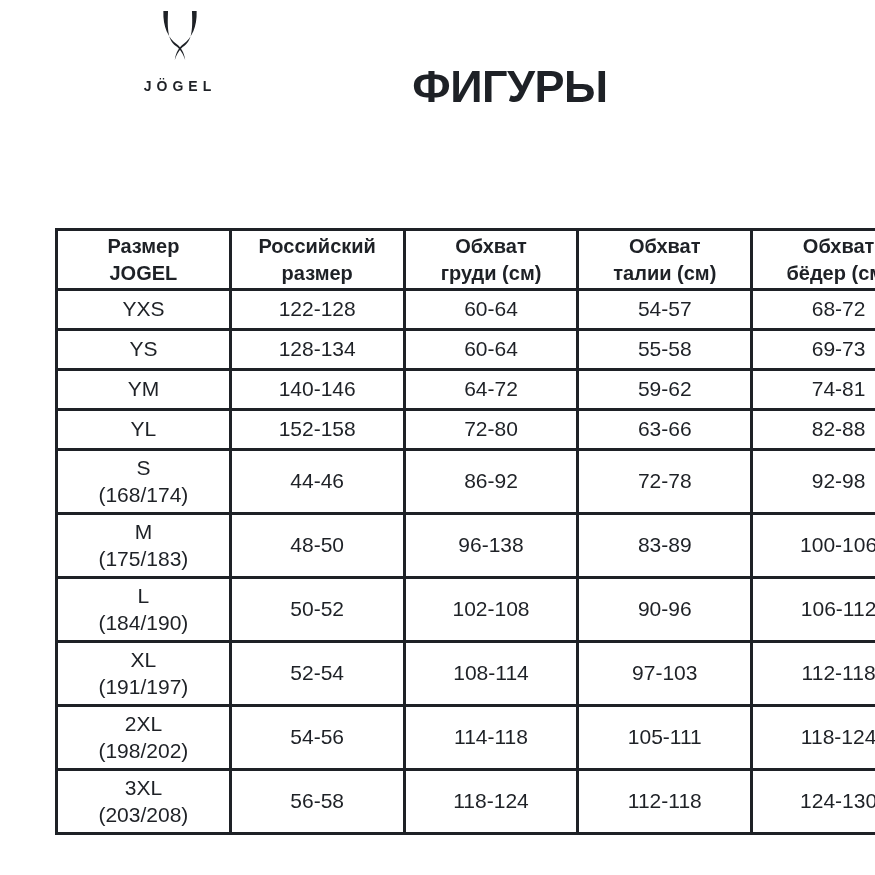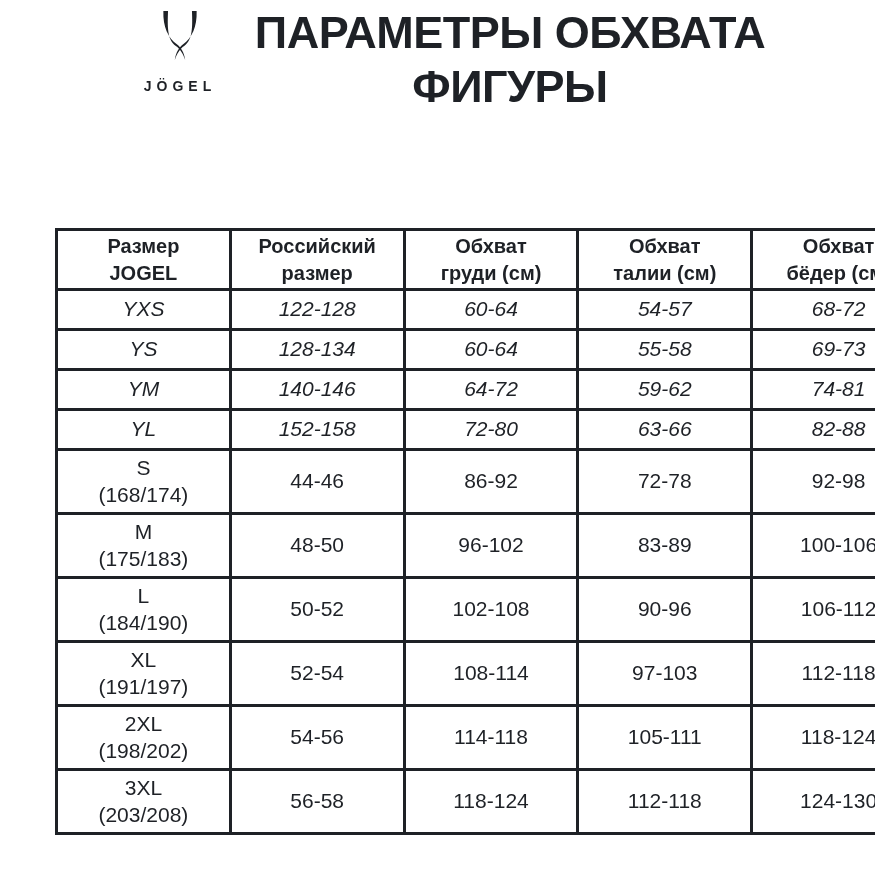--- a/index.html
+++ b/index.html
@@ -59,37 +59,37 @@
     font-size: 20px;
     font-weight: bold;
     line-height: 1.35;
     height: 60px;
   }
   .size-table td {
     font-size: 21px;
     font-weight: normal;
     line-height: 1.25;
   }
-  tr.single td { height: 40px; font-style: italic; }
+  tr.single td { height: 40px; }
   tr.double td { height: 64px; }
 </style>
 </head>
 <body>
 
 <div class="page">
 
   <div class="logo">
     <svg class="logo-mark" width="52" height="72" viewBox="0 0 100 96" xmlns="http://www.w3.org/2000/svg" fill="#1e2126">
       <path d="M18,0 C17,30 27,52 44,64 C52,70 58,80 60,94 C56,82 50,72 42,67 C25,56 26,28 27,0 Z"></path>
       <path d="M82,0 C83,30 73,52 56,64 C48,70 42,80 40,94 C44,82 50,72 58,67 C75,56 74,28 73,0 Z"></path>
     </svg>
     <div class="wordmark">JÖGEL</div>
   </div>
 
-  <h1 class="title"><span>ПАРАМЕТРЫ ОБХВАТА</span><br><span>ФИГУРЫ</span></h1>
+  <h1 class="title"><br><span>ФИГУРЫ</span></h1>
 
   <table class="size-table">
     <colgroup>
       <col style="width:20%">
         <col style="width:20%">
         <col style="width:20%">
         <col style="width:20%">
         <col style="width:20%">
     </colgroup>
     <thead>
@@ -140,21 +140,21 @@
 (168/174)</td>
         <td>44-46</td>
         <td>86-92</td>
         <td>72-78</td>
         <td>92-98</td>
       </tr>
       <tr class="double">
         <td>M
 (175/183)</td>
         <td>48-50</td>
-        <td>96-102</td>
+        <td>96-138</td>
         <td>83-89</td>
         <td>100-106</td>
       </tr>
       <tr class="double">
         <td>L
 (184/190)</td>
         <td>50-52</td>
         <td>102-108</td>
         <td>90-96</td>
         <td>106-112</td>

